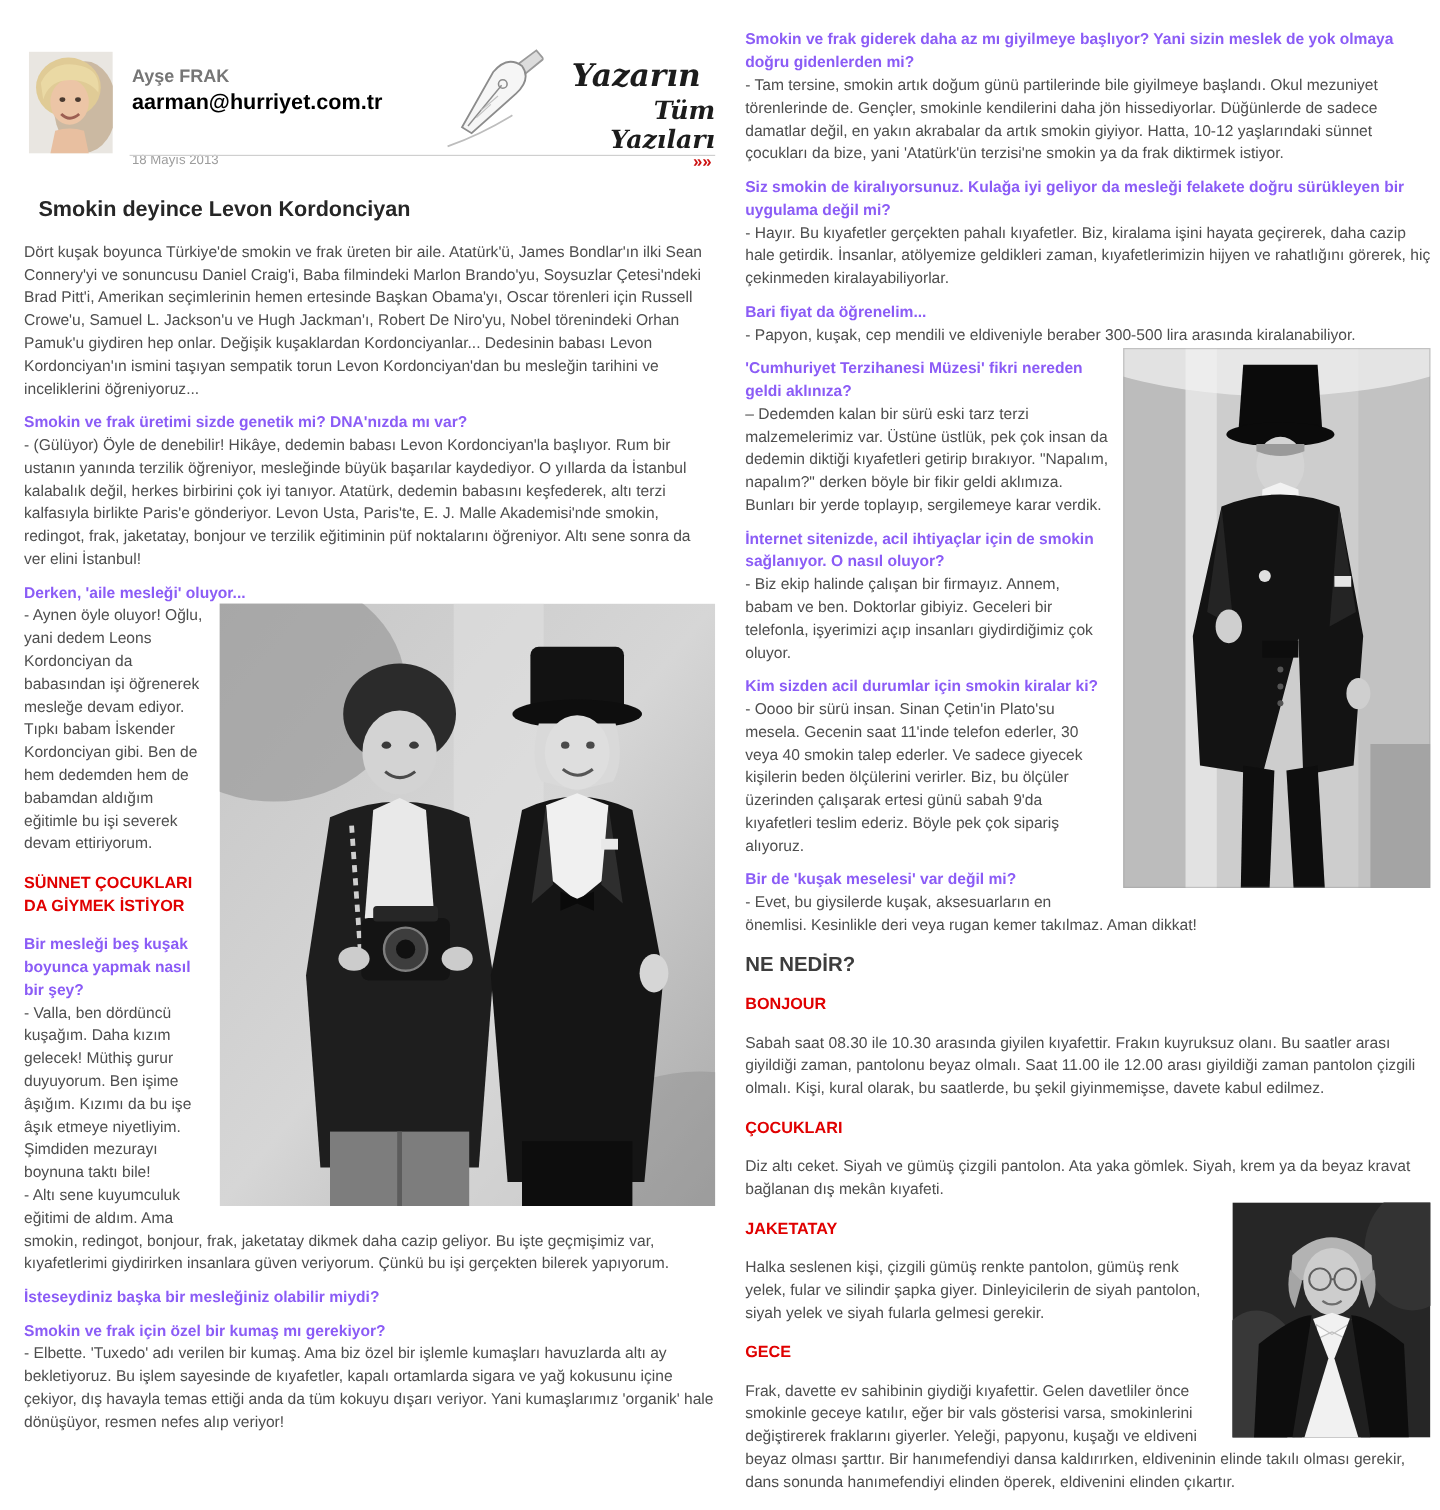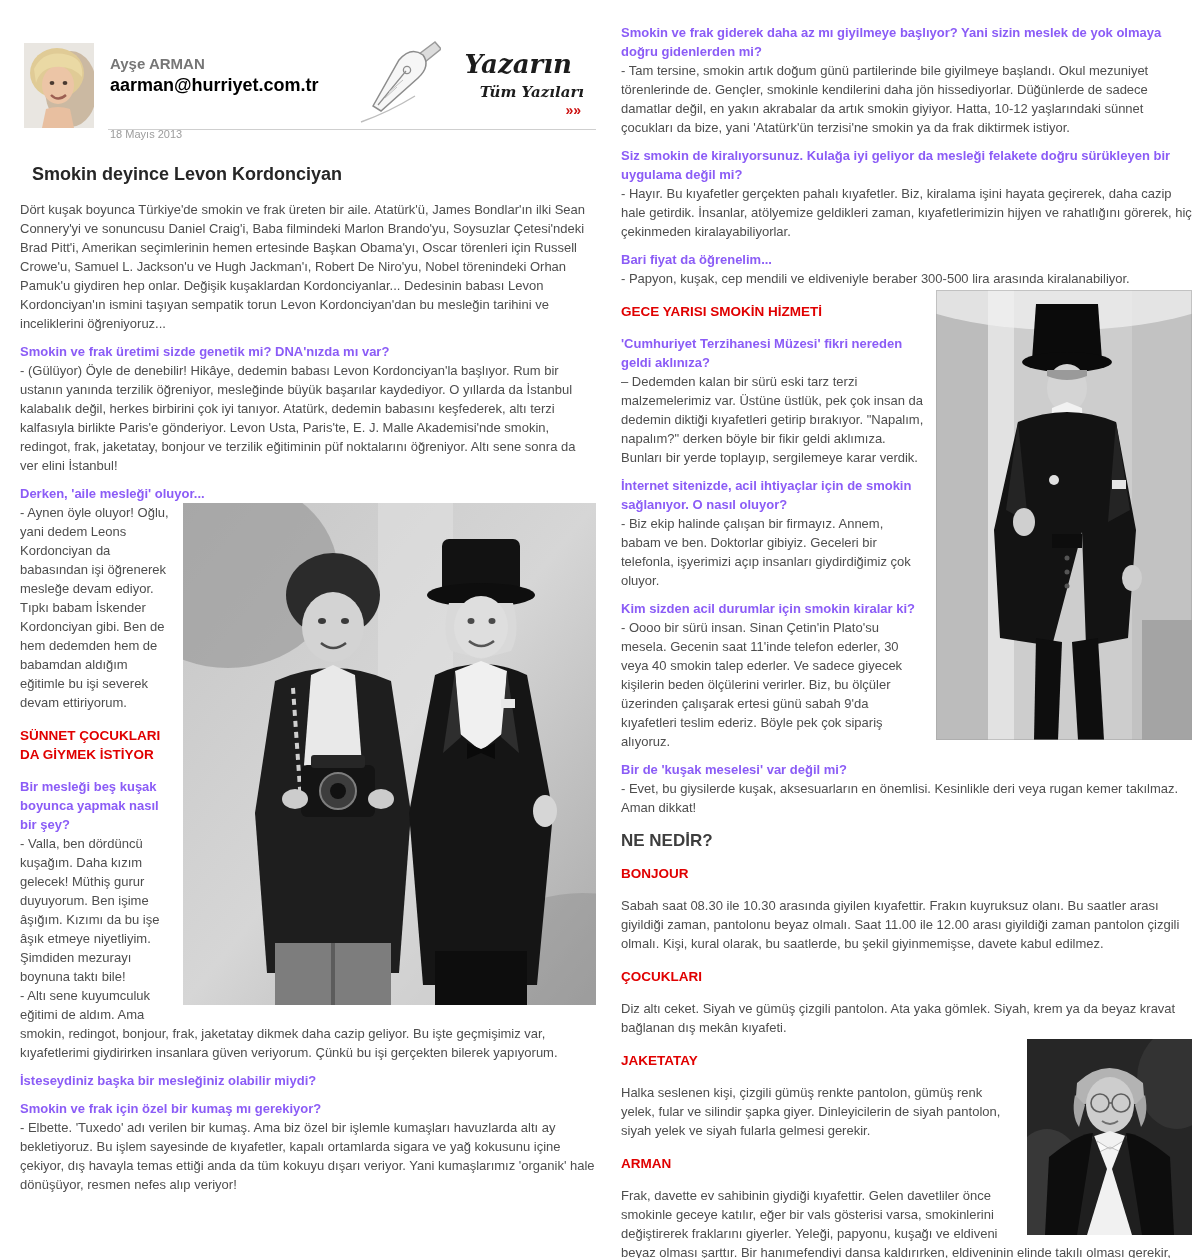--- a/index.html
+++ b/index.html
@@ -11,27 +11,27 @@
   .col-right { left:621px; top:14px; width:571px; }
 
   
   .header { position:relative; height:90px; }
   .avatar { position:absolute; left:4px; top:3px; width:70px; height:85px; }
   .author-name  { position:absolute; left:90px; top:14px; font-size:15px; font-weight:bold; color:#767676; }
   .author-email { position:absolute; left:90px; top:36px; font-size:18px; color:#000000; cursor:pointer;font-weight:bold; }
   .author-date  { position:absolute; left:90px; top:64px; font-size:11px; color:#9c9c9c;margin-top:21px; }
   .header-rule  { position:absolute; left:88px; right:0; bottom:0; border-bottom:1px solid #cfcfcf; }
 
-  .logo { position:absolute; right:12px; top:0; width:225px; height:88px; display:flex; cursor:pointer; }
+  .logo { position:absolute; right:0; top:0; width:225px; height:88px; display:flex; cursor:pointer; }
   .logo-pen { width:82px; height:84px; flex:0 0 auto; }
   .logo-text { flex:1; text-align:right; }
   .logo-line1 { font-family:"DejaVu Serif", serif; font-style:italic; font-weight:bold;
                 font-size:26px; line-height:28px; color:#1c1c1c; margin:10px 12px 0 0; }
   .logo-line2 { font-family:"DejaVu Serif", serif; font-style:italic; font-weight:bold;
-                font-size:15px; line-height:24px; color:#1c1c1c; margin:2px 0 0 0; }
+                font-size:21px; line-height:24px; color:#1c1c1c; margin:2px 0 0 0; }
   .logo-chev  { color:#cc1111; font-size:14px; font-weight:bold; line-height:12px; margin-right:3px; }
 
   
   .title { font-size:18px; line-height:22px; font-weight:bold; color:#262626; margin:33px 0 15px 12px; }
 
   .blk { margin:0; }
   .blk.p    { margin:0; }
   .blk.q    { font-weight:bold; color:#8b5cf6; margin-top:9px; }
   .blk.a    { margin:0; }
   .blk.red  { color:#e00000; font-weight:bold; margin:14px 0 13px 0; font-size:13.5px; }
@@ -59,21 +59,21 @@
           <ellipse cx="47" cy="46" rx="26" ry="38" fill="#cbb9a2"></ellipse>
           <ellipse cx="33" cy="30" rx="27" ry="25" fill="#e0cb96"></ellipse>
           <ellipse cx="34" cy="42" rx="16" ry="19" fill="#ecc5a6"></ellipse>
           <path d="M10,26 Q20,6 44,12 Q60,16 58,34 Q48,22 30,24 Q16,26 12,40 Z" fill="#ead9a4"></path>
           <ellipse cx="28" cy="40" rx="2.4" ry="2" fill="#4a3a30"></ellipse>
           <ellipse cx="41" cy="40" rx="2.4" ry="2" fill="#4a3a30"></ellipse>
           <path d="M27,52 Q34,59 42,52" stroke="#9c5f52" stroke-width="2.4" fill="none"></path>
           <path d="M22,66 Q34,62 46,66 L50,85 18,85 Z" fill="#e8bfa0"></path>
         </svg>
       </div>
-      <div class="author-name">Ayşe ARMAN</div>
+      <div class="author-name">Ayşe FRAK</div>
       <div class="author-email">aarman@hurriyet.com.tr</div>
       <div class="author-date">18 Mayıs 2013</div>
       <div class="header-rule"></div>
 
       <div class="logo">
         <div class="logo-pen">
           <svg viewBox="0 0 82 84" aria-hidden="true">
             <path d="M60,14 L76,2 82,9 66,22 Z" fill="#dcdcdc" stroke="#9a9a9a" stroke-width="1.5"></path>
             <path d="M14,66 L40,20 Q52,6 64,15 Q72,26 59,38 L22,71 Z" fill="#f6f6f6" stroke="#8c8c8c" stroke-width="1.5"></path>
             <line x1="19" y1="65" x2="47" y2="31" stroke="#8c8c8c" stroke-width="1.2"></line>
@@ -193,21 +193,20 @@
       <rect x="116" y="244" width="30" height="14" fill="#0d0d0d"></rect>
       <circle cx="131" cy="268" r="2.5" fill="#555"></circle>
             <circle cx="131" cy="282" r="2.5" fill="#555"></circle>
             <circle cx="131" cy="296" r="2.5" fill="#555"></circle>
 
       <path d="M100,348 L126,352 122,450 98,450 Z" fill="#0e0e0e"></path>
       <path d="M136,352 L162,348 168,450 142,450 Z" fill="#0e0e0e"></path>
       <rect x="0" y="0" width="256" height="450" fill="none" stroke="#9f9f9f" stroke-width="2" opacity="0.5"></rect>
     </svg>
   </div>
-<div class="blk red">GECE YARISI SMOKİN HİZMETİ</div>
         <div class="blk q">'Cumhuriyet Terzihanesi Müzesi' fikri nereden geldi aklınıza?</div>
         <div class="blk a">– Dedemden kalan bir sürü eski tarz terzi malzemelerimiz var. Üstüne üstlük, pek çok insan da dedemin diktiği kıyafetleri getirip bırakıyor. "Napalım, napalım?" derken böyle bir fikir geldi aklımıza. Bunları bir yerde toplayıp, sergilemeye karar verdik.</div>
         <div class="blk q">İnternet sitenizde, acil ihtiyaçlar için de smokin sağlanıyor. O nasıl oluyor?</div>
         <div class="blk a">- Biz ekip halinde çalışan bir firmayız. Annem, babam ve ben. Doktorlar gibiyiz. Geceleri bir telefonla, işyerimizi açıp insanları giydirdiğimiz çok oluyor.</div>
         <div class="blk q">Kim sizden acil durumlar için smokin kiralar ki?</div>
         <div class="blk a">- Oooo bir sürü insan. Sinan Çetin'in Plato'su mesela. Gecenin saat 11'inde telefon ederler, 30 veya 40 smokin talep ederler. Ve sadece giyecek kişilerin beden ölçülerini verirler. Biz, bu ölçüler üzerinden çalışarak ertesi günü sabah 9'da kıyafetleri teslim ederiz. Böyle pek çok sipariş alıyoruz.</div>
         <div class="blk q">Bir de 'kuşak meselesi' var değil mi?</div>
         <div class="blk a">- Evet, bu giysilerde kuşak, aksesuarların en önemlisi. Kesinlikle deri veya rugan kemer takılmaz. Aman dikkat!</div>
         <div class="blk dark">NE NEDİR?</div>
         <div class="blk red">BONJOUR</div>
@@ -234,18 +233,18 @@
       <path d="M70,102 L83,110 96,102 96,114 83,108 70,114 Z" fill="#fafafa" stroke="#bfbfbf" stroke-width="1"></path>
 
       <path d="M22,118 Q52,94 66,94 L58,196 18,196 Z" fill="#0d0d0d"></path>
       <path d="M143,118 Q113,94 99,94 L107,196 147,196 Z" fill="#0d0d0d"></path>
       <path d="M66,94 L80,130 60,196 50,196 Z" fill="#1f1f1f"></path>
       <path d="M99,94 L85,130 105,196 115,196 Z" fill="#1f1f1f"></path>
     </svg>
   </div>
 <div class="blk red">JAKETATAY</div>
         <div class="blk p">Halka seslenen kişi, çizgili gümüş renkte pantolon, gümüş renk yelek, fular ve silindir şapka giyer. Dinleyicilerin de siyah pantolon, siyah yelek ve siyah fularla gelmesi gerekir.</div>
-        <div class="blk red">ARMAN</div>
+        <div class="blk red">GECE</div>
         <div class="blk p">Frak, davette ev sahibinin giydiği kıyafettir. Gelen davetliler önce smokinle geceye katılır, eğer bir vals gösterisi varsa, smokinlerini değiştirerek fraklarını giyerler. Yeleği, papyonu, kuşağı ve eldiveni beyaz olması şarttır. Bir hanımefendiyi dansa kaldırırken, eldiveninin elinde takılı olması gerekir, dans sonunda hanımefendiyi elinden öperek, eldivenini elinden çıkartır.</div>
       </div>
   </div>
 
 </div>
 
 </body></html>

